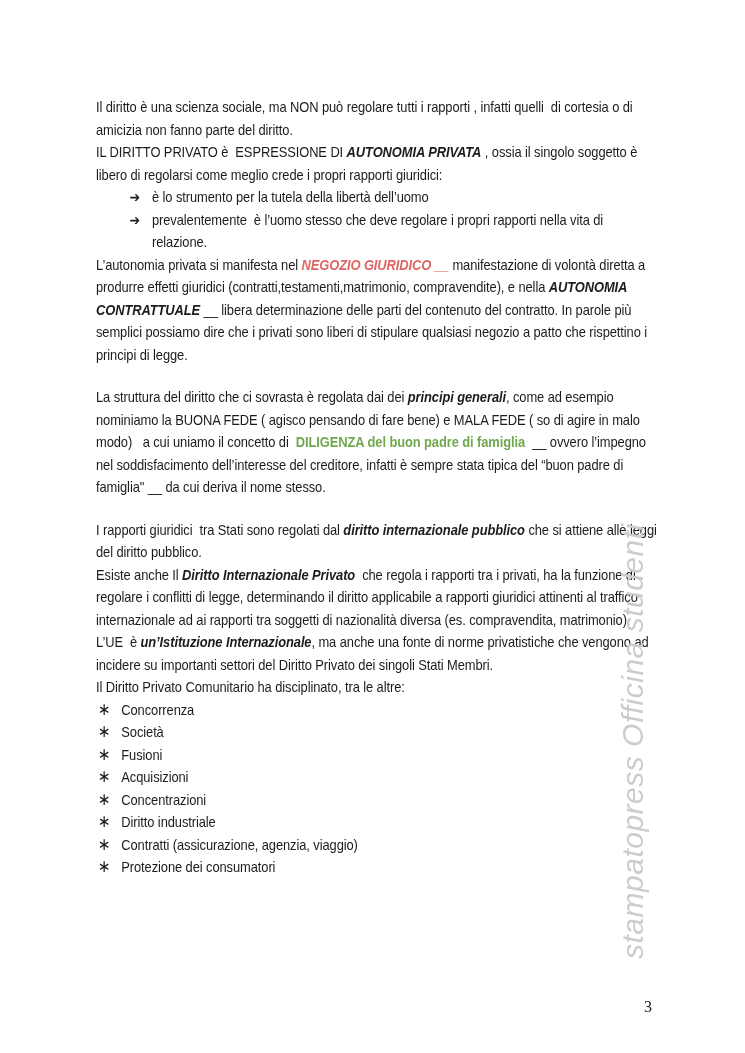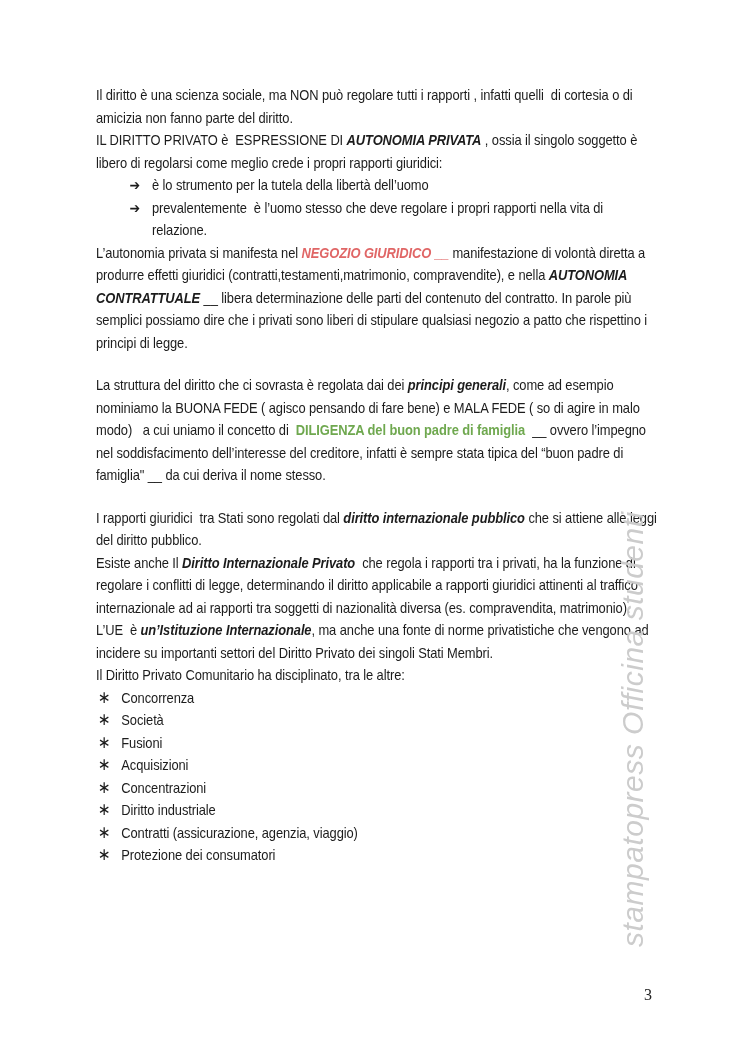--- a/index.html
+++ b/index.html
@@ -7,20 +7,21 @@
     padding: 0;
     background: #ffffff;
     font-family: "Liberation Sans", sans-serif;
   }
   .page {
     position: relative;
     width: 745px;
     height: 1019px;
     background: #ffffff;
     overflow: hidden;
+    margin-top: 12px;
   }
   .content {
     position: absolute;
     left: 96px;
     top: 84px;
     width: 622px;
     transform: scaleX(0.903);
     transform-origin: 0 0;
     font-size: 14.3px;
     line-height: 22.5px;

